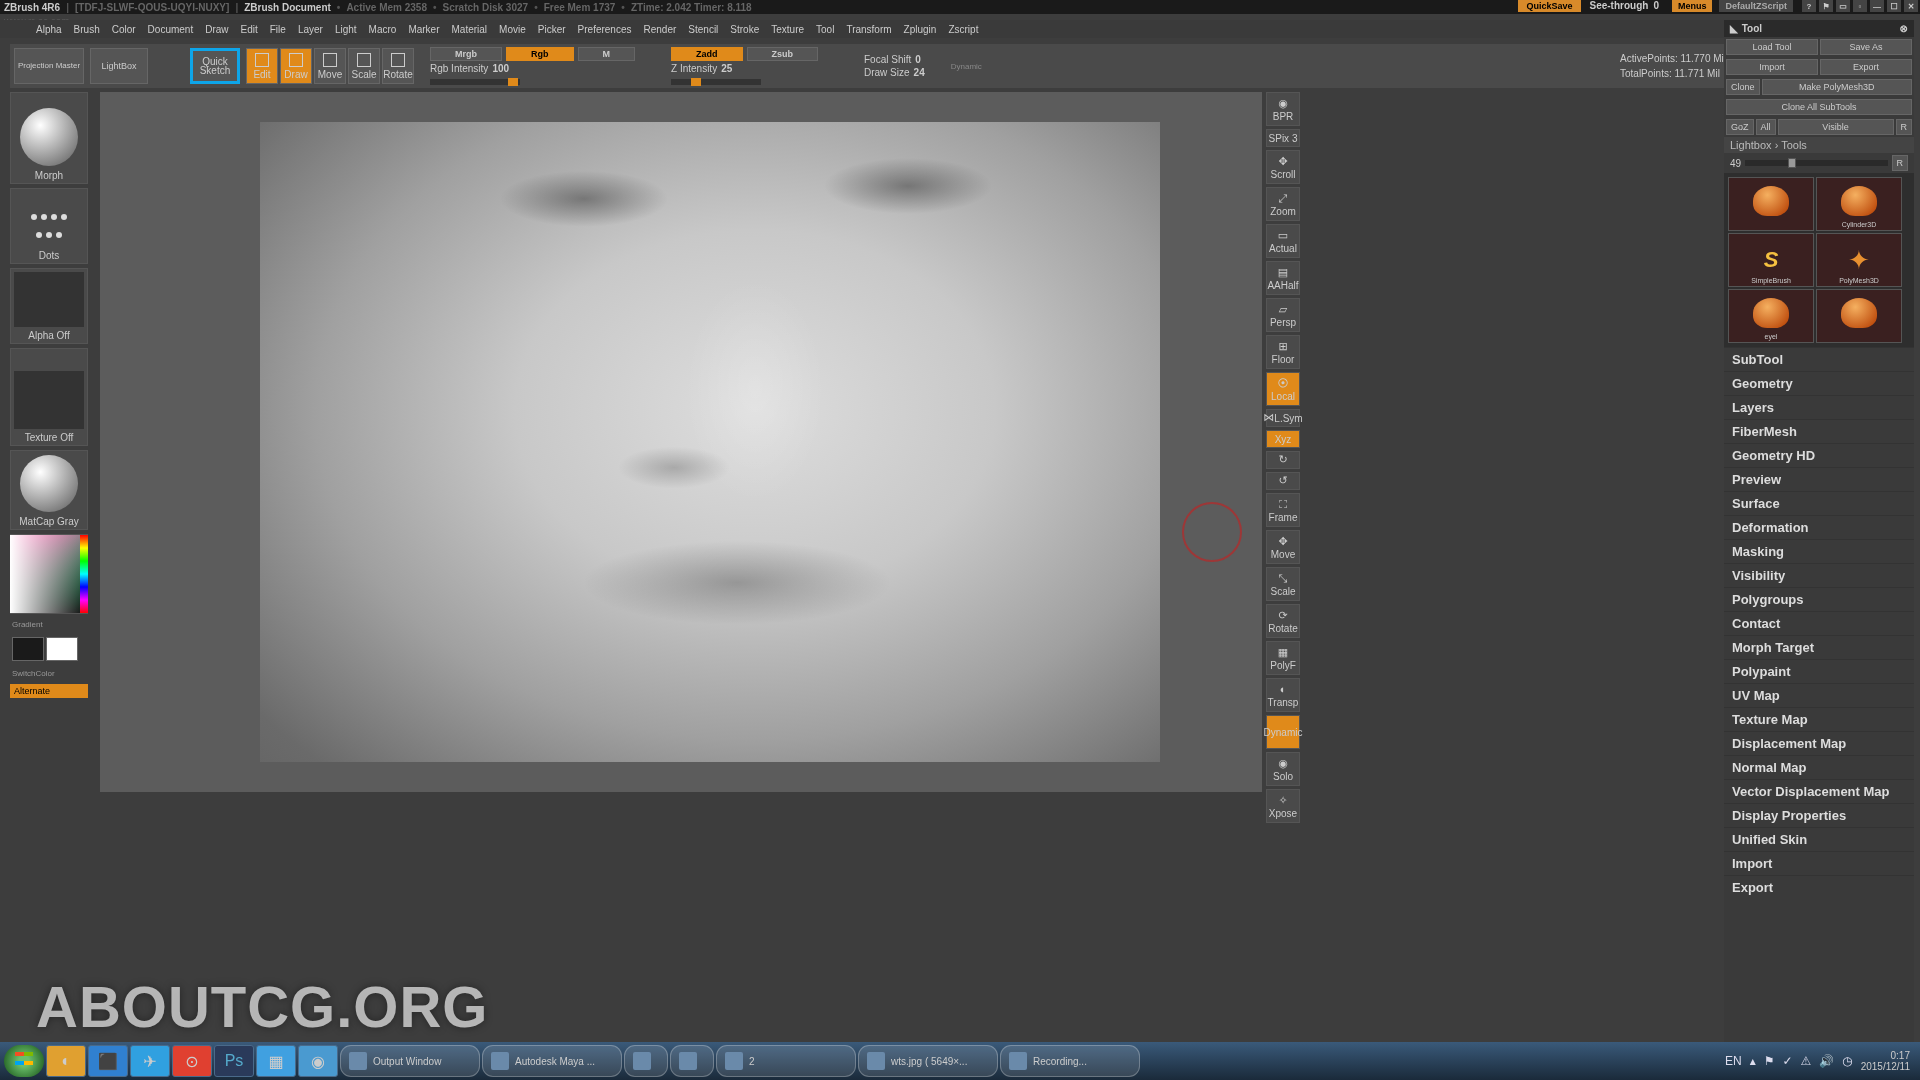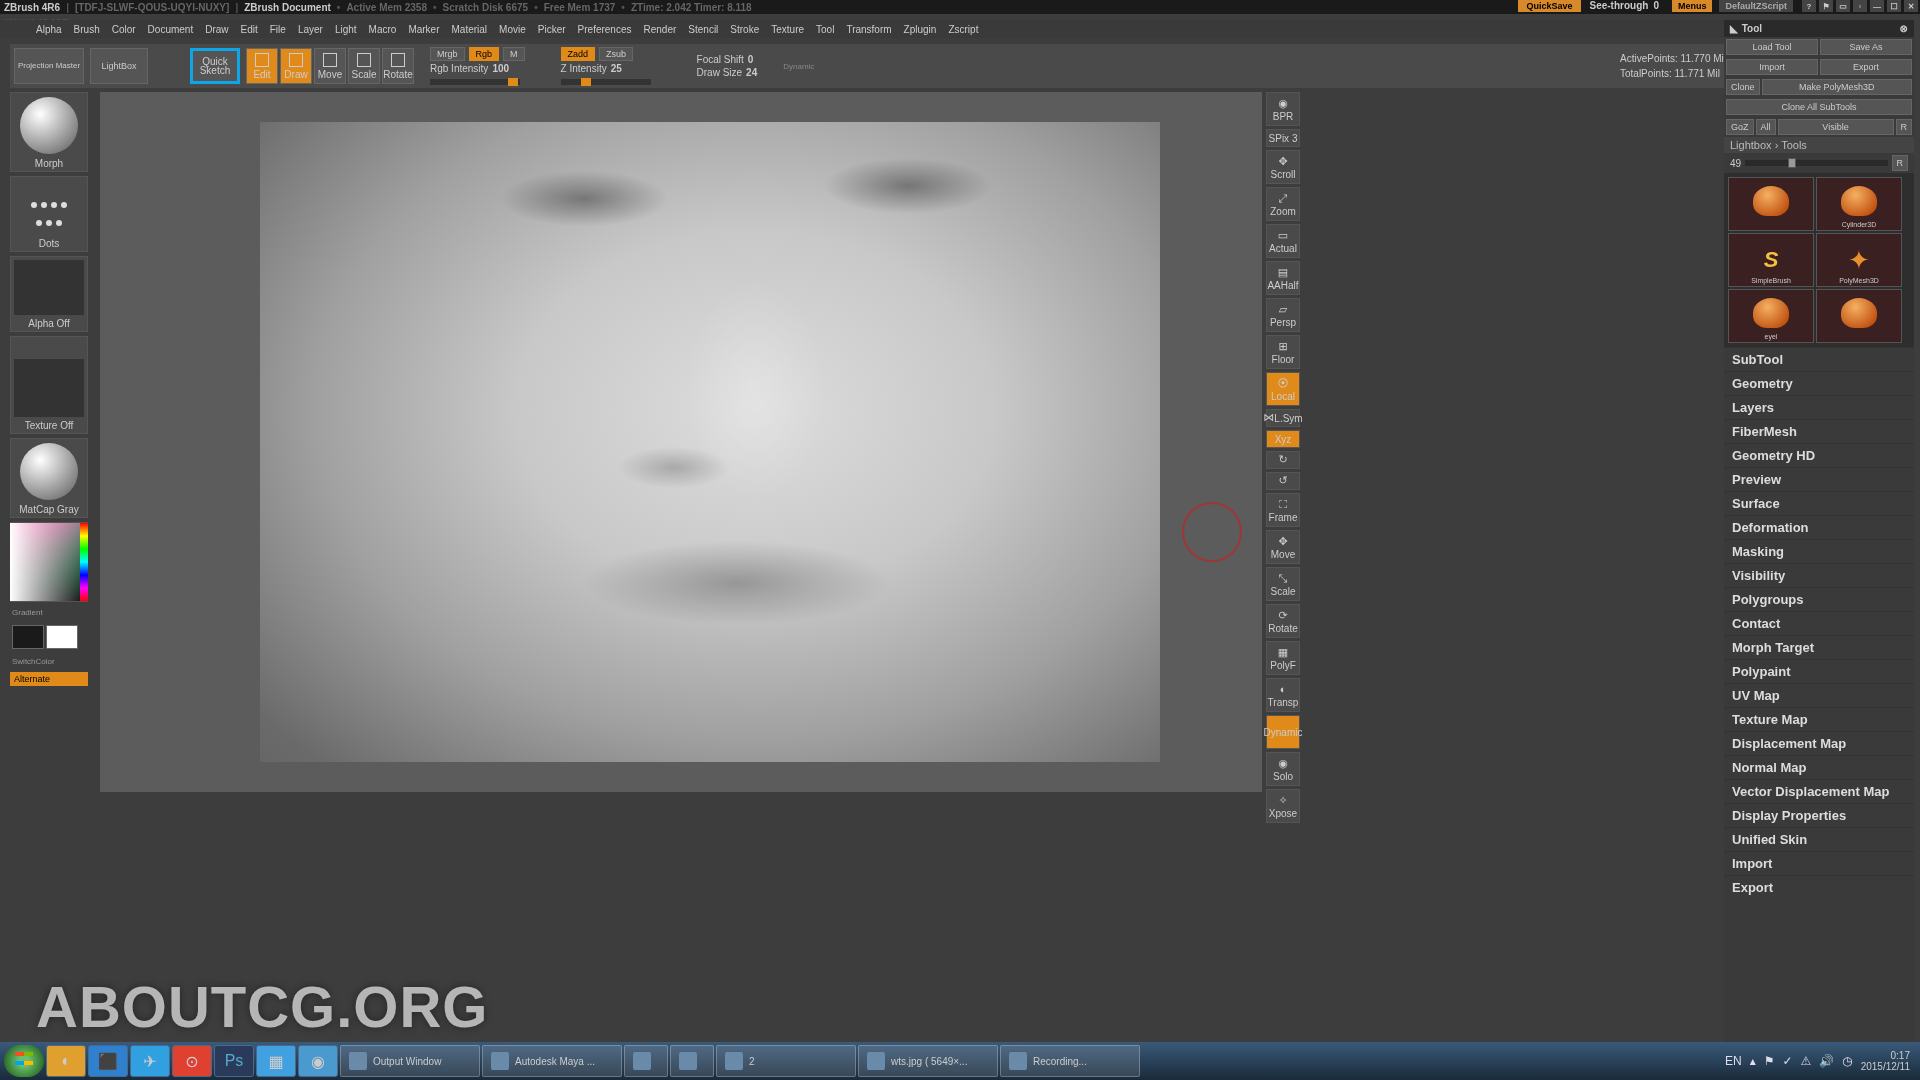--- a/index.html
+++ b/index.html
@@ -19,21 +19,21 @@
 .secondary-bar { position:absolute; top:44px; left:10px; right:180px; height:44px; background:#4a4a4a; display:flex; align-items:center; padding:0 4px; gap:6px; }
 .proj-master { width:70px; height:36px; background:#555; border:1px solid #666; display:flex; flex-direction:column; align-items:center; justify-content:center; font-size:8px; color:#ccc; line-height:10px; text-align:center; }
 .lightbox { width:58px; height:36px; background:#555; border:1px solid #666; display:flex; align-items:center; justify-content:center; font-size:9px; }
 .qs { width:50px; height:36px; background:#555; border:3px solid #0ea5e9; display:flex; align-items:center; justify-content:center; font-size:8px; line-height:9px; text-align:center; }
 .mode-btn { width:32px; height:36px; border:1px solid #666; display:flex; flex-direction:column; align-items:center; justify-content:center; font-size:8px; }
 .mode-btn.active { background:#e08a1a; color:#000; }
 .mode-btn:not(.active) { background:#555; }
 .mode-icon { width:14px; height:14px; border:1px solid currentColor; margin-bottom:2px; }
 .param-block { display:flex; flex-direction:column; gap:2px; margin-left:10px; }
 .param-row { display:flex; align-items:center; gap:4px; font-size:9px; }
-.chip { padding:1px 6px; border:1px solid #666; background:#555; font-size:9px; }
+.chip { padding:1px 24px; border:1px solid #666; background:#555; font-size:9px;font-weight:bold; }
 .chip.active { background:#e08a1a; color:#000; border-color:#e08a1a; }
 .slider-track { width:90px; height:6px; background:#333; position:relative; margin-top:3px; }
 .slider-thumb { position:absolute; width:10px; height:8px; background:#e08a1a; top:-1px; }
 .stat-col { margin-left:auto; font-size:9px; color:#aaa; display:flex; flex-direction:column; gap:4px; margin-right:10px; }
 
 .left-panel { position:absolute; left:10px; top:92px; width:78px; display:flex; flex-direction:column; gap:4px; }
 .lp-item { width:78px; background:#4a4a4a; border:1px solid #555; display:flex; flex-direction:column; align-items:center; justify-content:flex-end; font-size:8px; color:#999; padding-bottom:2px; }
 .sphere { width:58px; height:58px; border-radius:50%; background:radial-gradient(circle at 35% 30%,#fff,#bbb 40%,#555 100%); margin:4px auto; }
 .dots { width:58px; height:48px; display:flex; flex-wrap:wrap; align-items:center; justify-content:center; gap:4px; padding:8px; }
 .dots i { width:6px; height:6px; border-radius:50%; background:#ddd; display:block; }
@@ -81,39 +81,39 @@
 .watermark-big { position:absolute; left:36px; bottom:40px; font-size:58px; font-weight:bold; color:rgba(255,255,255,.65); letter-spacing:1px; font-family:Arial; text-shadow:0 0 8px rgba(0,0,0,.4); }
 
 .taskbar { position:absolute; left:0; right:0; bottom:0; height:38px; background:linear-gradient(#3a5a7a,#1a2a3a); display:flex; align-items:center; padding:0 4px; gap:2px; }
 .start { width:40px; height:32px; border-radius:16px; background:radial-gradient(circle,#6ac06a 20%,#2a6a2a 80%); display:flex; align-items:center; justify-content:center; }
 .start::before { content:""; width:18px; height:18px; background:
   linear-gradient(#f25022 49%,transparent 50%) 0 0/50% 50% no-repeat,
   linear-gradient(#7fba00 49%,transparent 50%) 100% 0/50% 50% no-repeat,
   linear-gradient(#00a4ef 49%,transparent 50%) 0 100%/50% 50% no-repeat,
   linear-gradient(#ffb900 49%,transparent 50%) 100% 100%/50% 50% no-repeat; }
 .tb-icon { width:40px; height:32px; background:#2a4a6a; border:1px solid #4a6a8a; border-radius:3px; display:flex; align-items:center; justify-content:center; font-size:16px; }
-.tb-task { height:32px; background:rgba(255,255,255,.12); border:1px solid rgba(255,255,255,.25); border-radius:2px; display:flex; align-items:center; padding:0 8px; gap:6px; font-size:11px; color:#fff; min-width:140px; }
+.tb-task { height:32px; background:rgba(255,255,255,.12); border:1px solid rgba(255,255,255,.25); border-radius:11px; display:flex; align-items:center; padding:0 8px; gap:6px; font-size:11px; color:#fff; min-width:140px; }
 .tb-task .ico { width:18px; height:18px; background:#6a8aaa; border-radius:2px; }
 .tray { margin-left:auto; display:flex; align-items:center; gap:8px; padding-right:6px; }
 .tray .ico { font-size:12px; color:#dde; }
 .clock { text-align:right; font-size:10px; color:#fff; line-height:11px; }
 </style>
 </head>
 <body>
 
 <div class="title-bar">
   <span>ZBrush 4R6</span>
   <span class="sep">|</span>
   <span class="dim">[TDFJ-SLWF-QOUS-UQYI-NUXY]</span>
   <span class="sep">|</span>
   <span>ZBrush Document</span>
   <span class="sep">•</span>
   <span class="dim">Active Mem 2358</span>
   <span class="sep">•</span>
-  <span class="dim">Scratch Disk 6675</span>
+  <span class="dim">Scratch Disk 3027</span>
   <span class="sep">•</span>
   <span class="dim">Free Mem 1737</span>
   <span class="sep">•</span>
   <span class="dim">ZTime: 2.042  Timer: 8.118</span>
   <div class="title-right">
     <span class="quicksave">QuickSave</span>
     <span class="see-through"><span>See-through</span>&nbsp;&nbsp;<span>0</span></span>
     <span class="menus-btn">Menus</span>
     <span class="default-script">DefaultZScript</span>
     <span class="title-btn">?</span>
@@ -226,21 +226,21 @@
   </div>
   <span style="margin-left:20px;font-size:8px;color:#888">Dynamic</span>
 
   <div class="stat-col">
     <div><span>ActivePoints:</span> <span>11.770 Mil</span></div>
     <div><span>TotalPoints:</span> <span>11.771 Mil</span></div>
   </div>
 </div>
 
 <div class="left-panel">
-  <div class="lp-item" style="height:80px">
+  <div class="lp-item" style="height:92px">
       <div class="sphere"></div>
       <span>Morph</span>
     </div>
   <div class="lp-item" style="height:76px">
       <div class="dots">
         <i></i>
         <i></i>
         <i></i>
         <i></i>
         <i></i>

